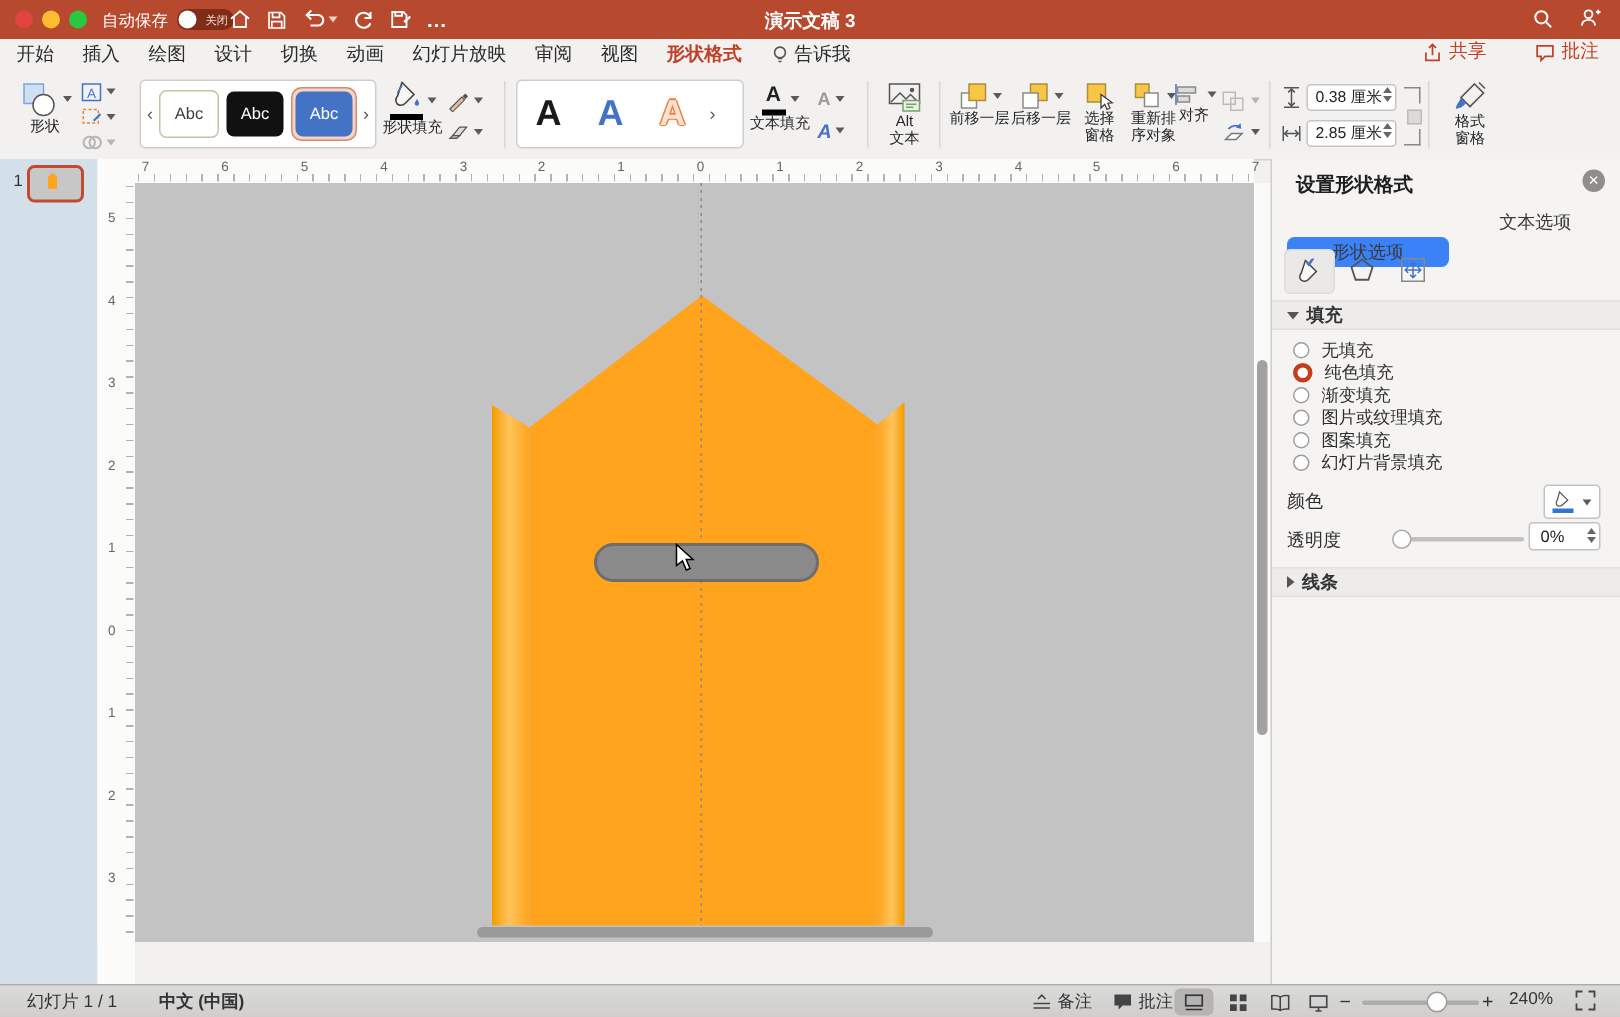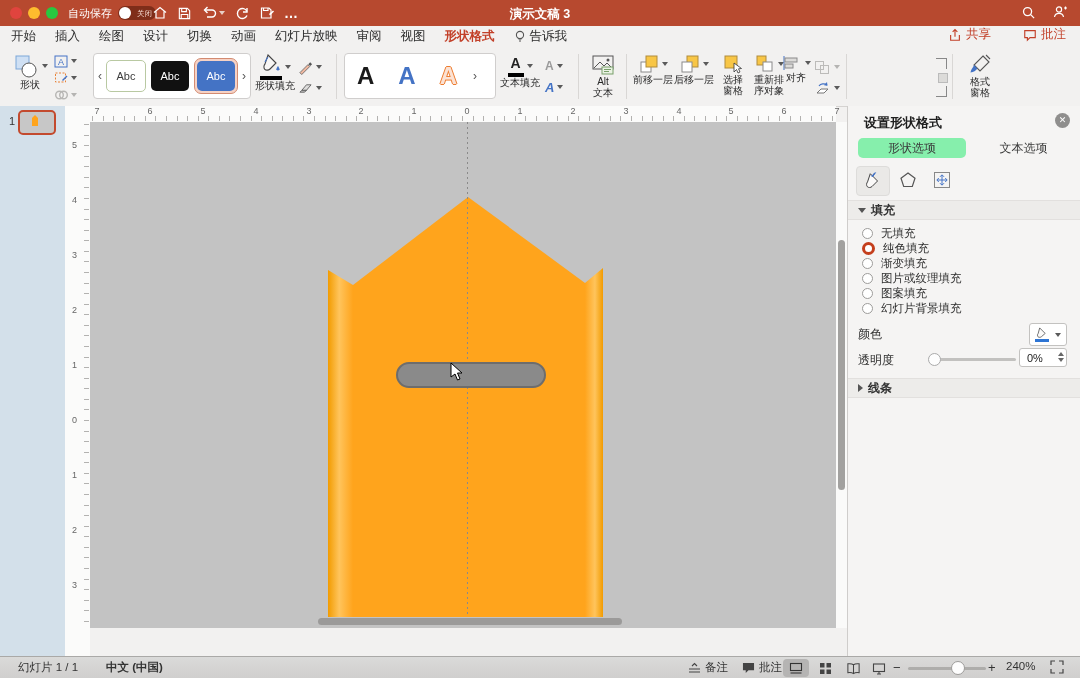--- a/index.html
+++ b/index.html
@@ -72,21 +72,21 @@
   .vsb .thumbv{position:absolute;left:2px;top:118px;width:7px;height:250px;background:#a2a19f;border-radius:4px;}
   .hsbthumb{position:absolute;left:228px;top:496px;width:304px;height:7px;background:#9b9a99;border-radius:4px;}
   
   .notes{position:absolute;left:65px;top:628px;width:782px;height:28px;background:#efeeec;border-top:1px solid #d3d1cf;
      font-size:11px;color:#4a4a4a;line-height:28px;padding-left:23px;box-sizing:border-box;}
   
   .panel{position:absolute;left:847px;top:106px;width:233px;height:550px;background:#f5f4f3;border-left:1px solid #cfcdcb;box-sizing:border-box;}
   .ptitle{position:absolute;left:16px;top:8px;font-size:13px;font-weight:bold;color:#1f1f1f;}
   .pclose{position:absolute;right:10px;top:7px;width:15px;height:15px;border-radius:50%;background:#8f8e8d;color:#fff;font-size:9px;line-height:15px;text-align:center;}
   .ptab{position:absolute;top:32px;height:20px;line-height:20px;font-size:12px;color:#3a3a3a;text-align:center;}
-  .ptab.sel{background:#86efac;border-radius:5px;}
+  .ptab.sel{background:#3b82f6;border-radius:5px;margin-top:20px;}
   .icotab{position:absolute;top:60px;width:32px;height:28px;border-radius:4px;display:flex;align-items:center;justify-content:center;}
   .icotab.sel{background:#eae9e7;border:1px solid #dddcda;}
   .sechdr{position:absolute;left:0;width:100%;height:20px;background:#edecea;border-top:1px solid #e2e0de;border-bottom:1px solid #e2e0de;
      font-size:12px;font-weight:bold;color:#333;line-height:20px;box-sizing:border-box;padding-left:10px;display:flex;align-items:center;gap:5px;}
   .trih{width:0;height:0;border-left:4px solid transparent;border-right:4px solid transparent;border-top:5px solid #555;}
   .trir{width:0;height:0;border-top:4px solid transparent;border-bottom:4px solid transparent;border-left:5px solid #555;}
   .fopt{position:absolute;left:14px;display:flex;align-items:center;gap:8px;height:14px;}
   .radio{width:11px;height:11px;border-radius:50%;border:1px solid #9d9c9a;background:#fff;box-sizing:border-box;}
   .radio.on{border:3.5px solid #c43e1c;width:13px;height:13px;}
   .fopt span{font-size:11.5px;color:#2e2e2e;}
@@ -395,20 +395,46 @@
             <path d="M3 12 L7 8 H14 L10 12 Z" fill="#fff" stroke="#777"></path>
             <path d="M5 5 A5 4 0 0 1 13 4" fill="none" stroke="#4473c5" stroke-width="1.2"></path>
             <path d="M13 1 L13.5 4.8 L10 4.2 Z" fill="#4473c5"></path>
           </svg>
         <span class="chev dark"></span>
       </div>
     </div>
 
     <div class="vdiv" style="left:846px;"></div>
 
+    <div style="position:absolute;left:854px;top:8px;">
+      <div class="iconrow" style="margin-bottom:6px;">
+        <svg width="14" height="16" viewBox="0 0 14 16" fill="none" stroke="#555">
+            <path d="M2 1.5 H12 M2 14.5 H12 M7 2.5 V13.5 M4.8 4.6 L7 2.4 L9.2 4.6 M4.8 11.4 L7 13.6 L9.2 11.4"></path>
+          </svg>
+        <div class="sizebox">
+          <span>0.38 厘米</span>
+          <span class="steppers">
+              <i class="up"></i>
+              <i class="dn"></i>
+            </span>
+        </div>
+      </div>
+      <div class="iconrow">
+        <svg width="14" height="16" viewBox="0 0 14 16" fill="none" stroke="#555">
+            <path d="M1.5 3 V13 M12.5 3 V13 M2.5 8 H11.5 M4.6 5.8 L2.4 8 L4.6 10.2 M9.4 5.8 L11.6 8 L9.4 10.2"></path>
+          </svg>
+        <div class="sizebox">
+          <span>2.85 厘米</span>
+          <span class="steppers">
+              <i class="up"></i>
+              <i class="dn"></i>
+            </span>
+        </div>
+      </div>
+    </div>
     <div style="position:absolute;left:936px;top:10px;width:10px;height:10px;border-top:1.5px solid #888;border-right:1.5px solid #888;"></div>
     <div style="position:absolute;left:938px;top:25px;width:8px;height:8px;background:#dcdbd9;border:1px solid #bbb;"></div>
     <div style="position:absolute;left:936px;top:38px;width:10px;height:10px;border-bottom:1.5px solid #888;border-right:1.5px solid #888;"></div>
 
     <div class="vdiv" style="left:952px;"></div>
 
     <div class="rgroup" style="left:958px;top:6px;width:44px;">
       <svg width="22" height="22" viewBox="0 0 22 22">
         <path d="M14 2 L20 8 L11 17 L5 11 Z" fill="none" stroke="#555" stroke-width="1.1"></path>
         <path d="M5 11 C4 14 2 15 1.5 18.5 C5 18 6.5 17 8.5 14.5 Z" fill="#4473c5" stroke="none"></path>

